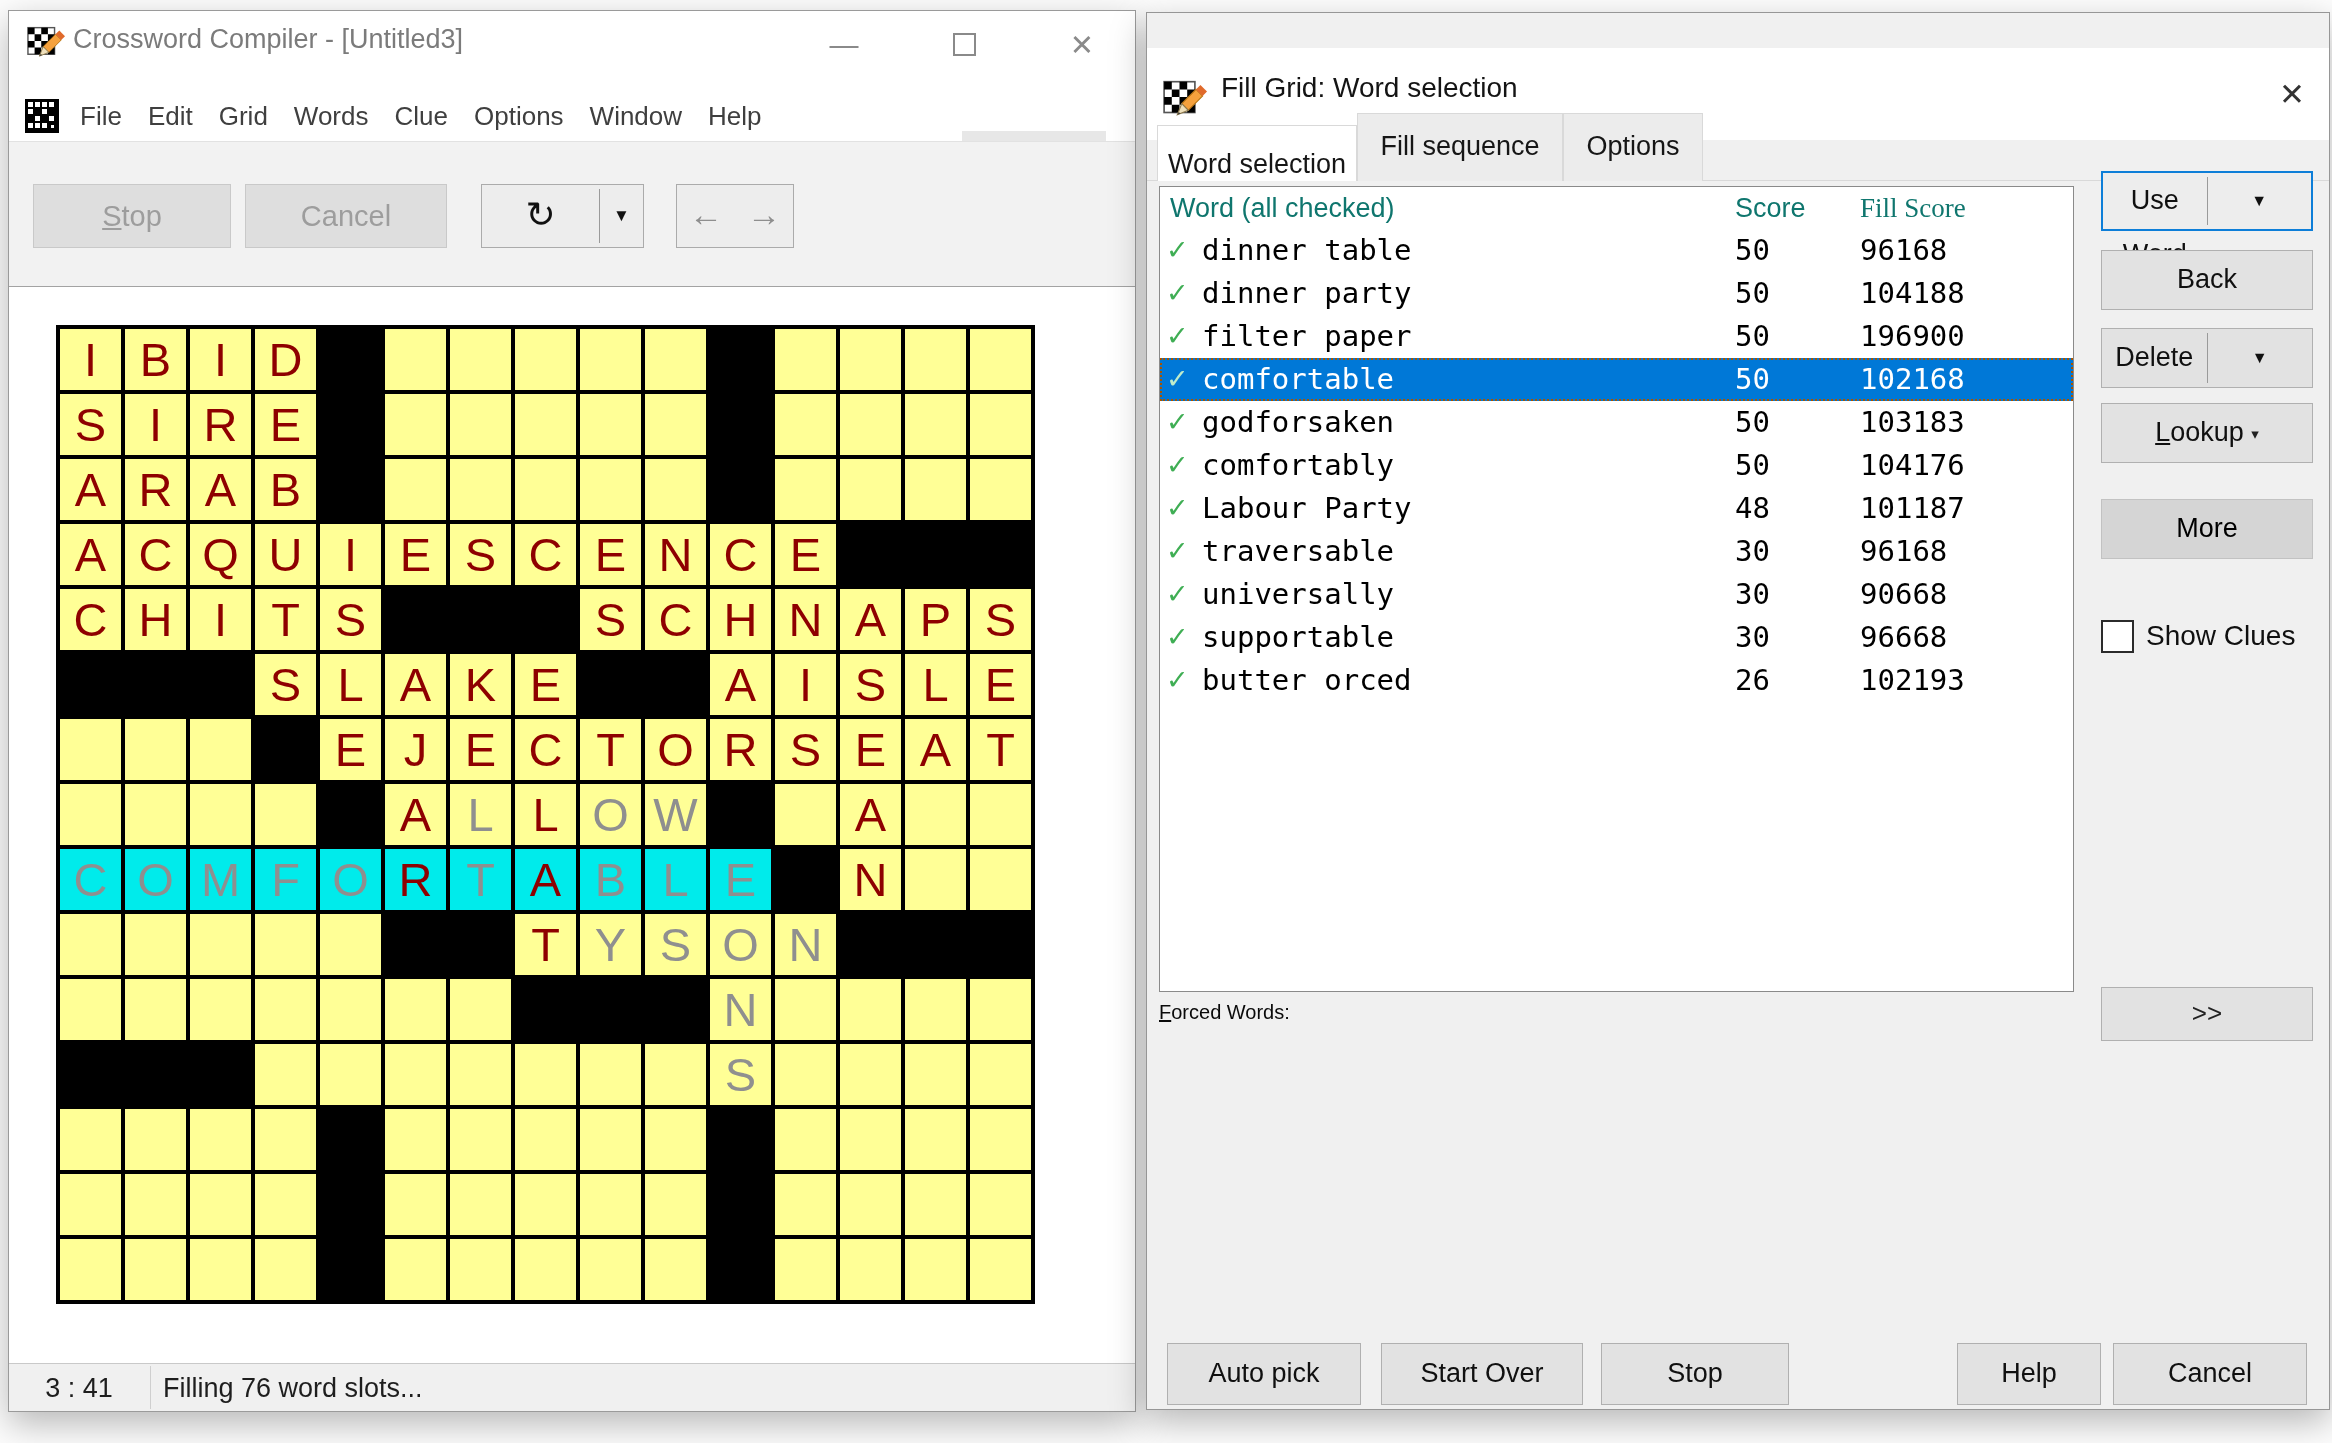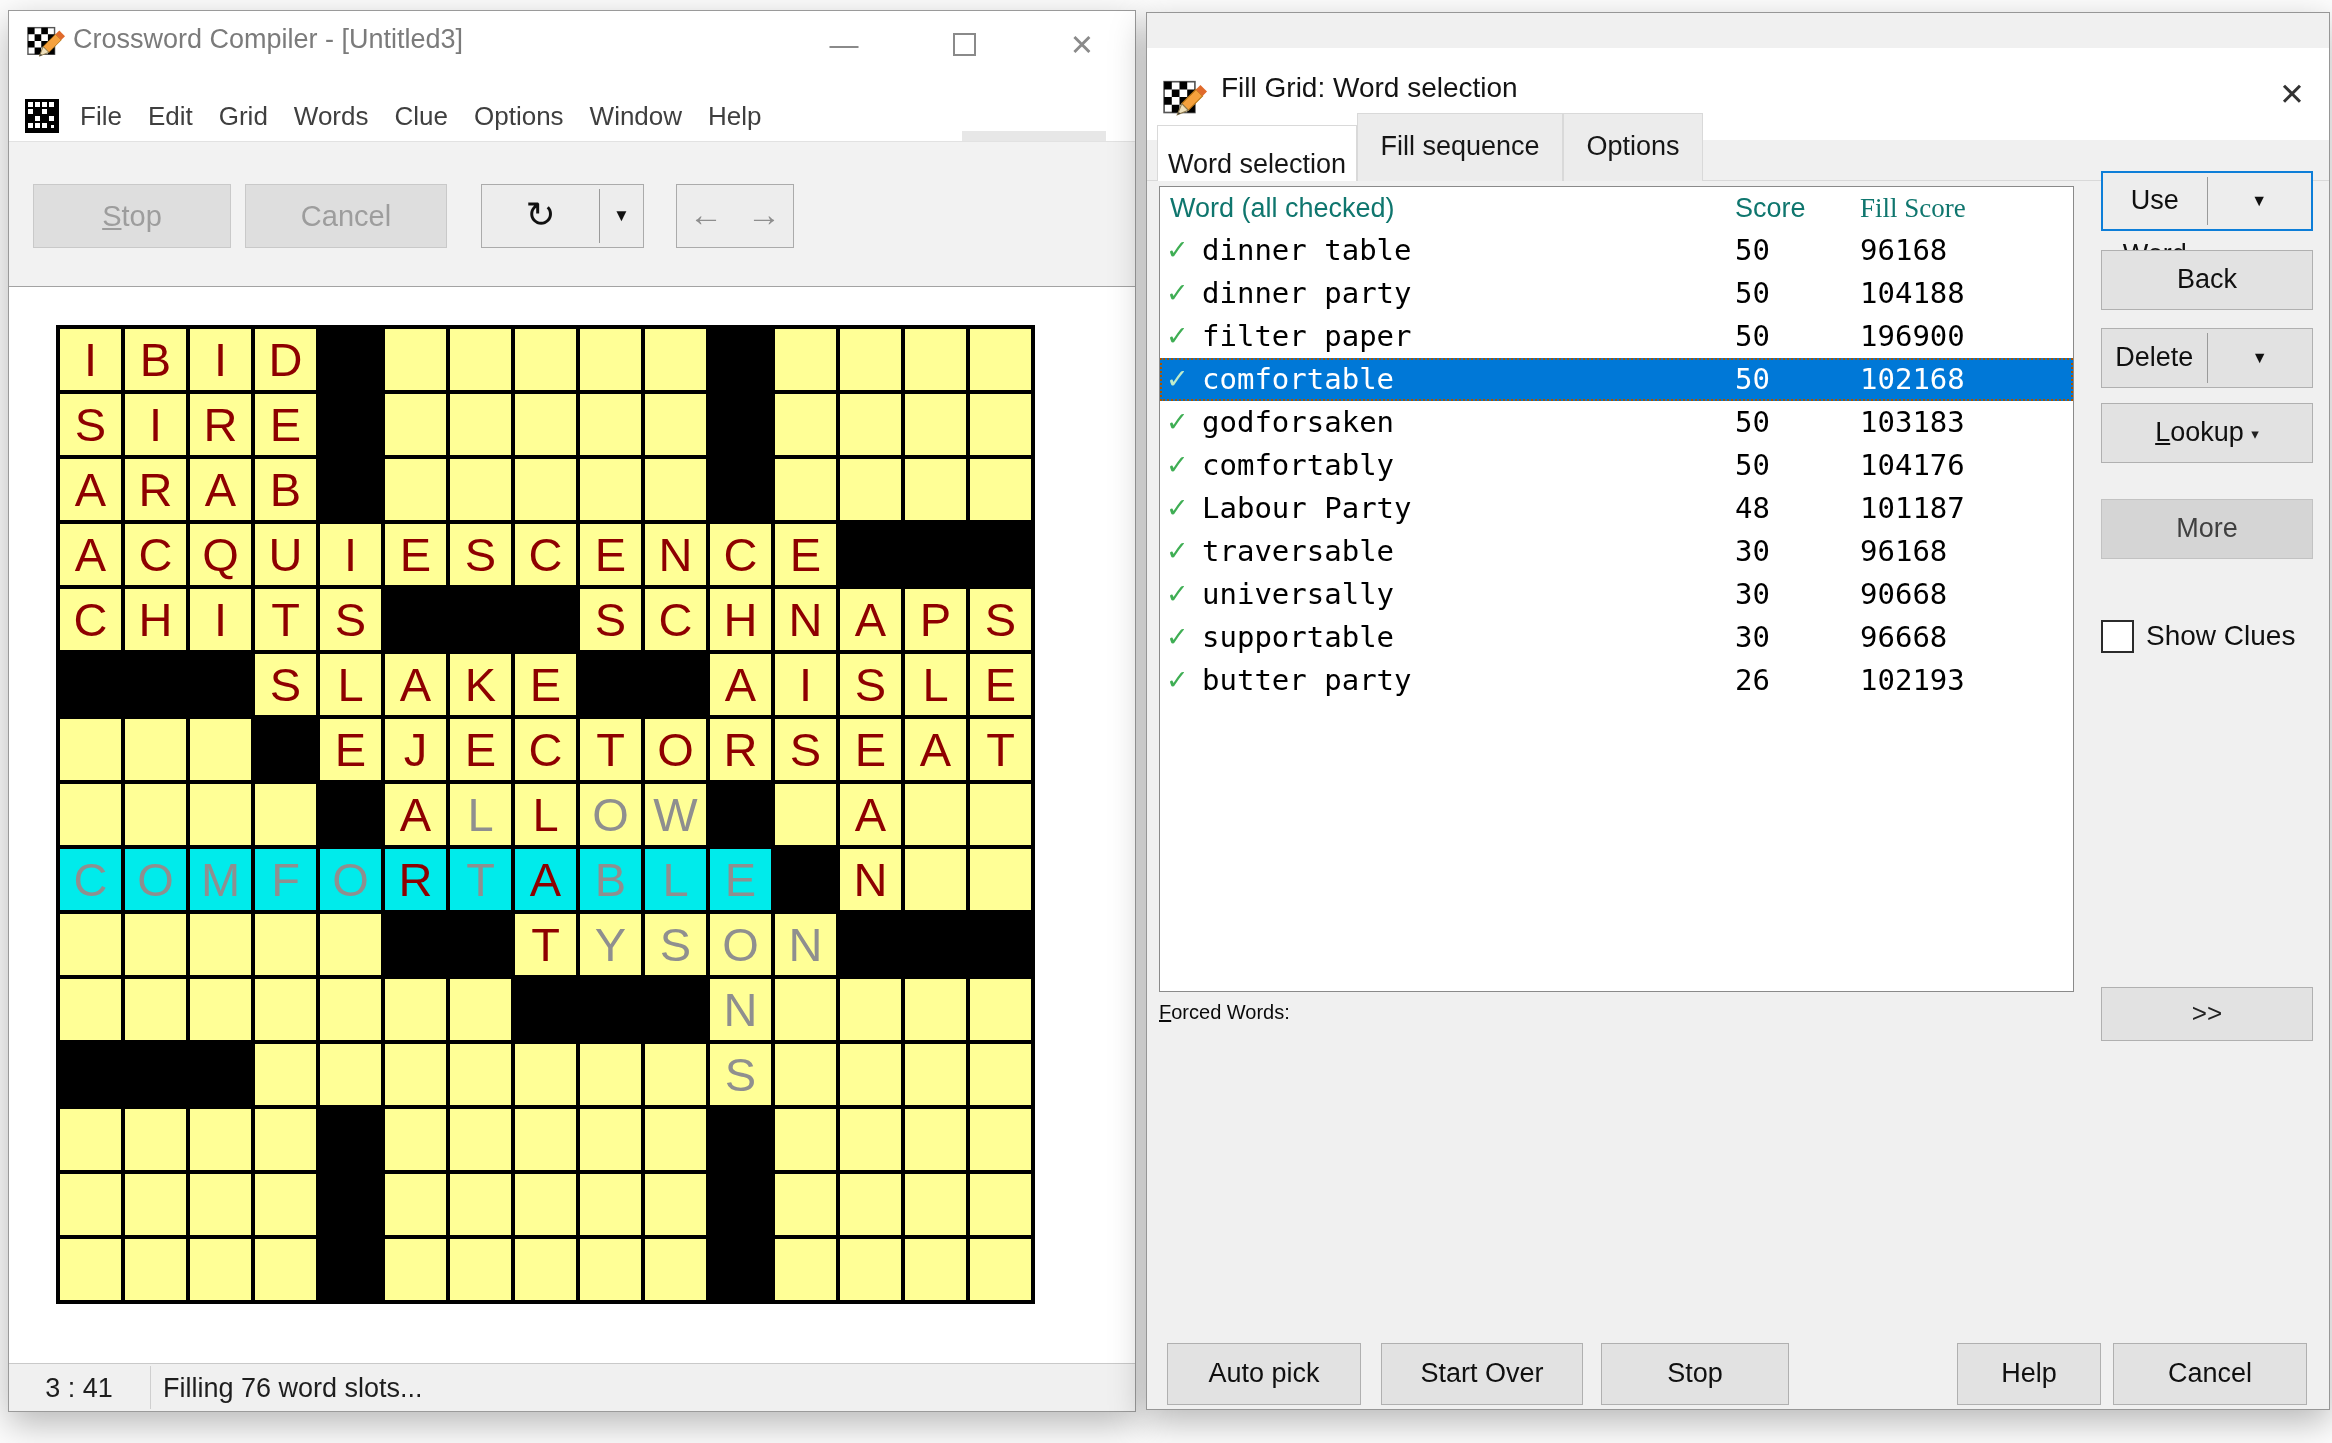--- a/index.html
+++ b/index.html
@@ -95,21 +95,21 @@
               border:1px solid #b0b0b0; font-size:27px; color:#101010; text-align:center; line-height:56px; }
   #use-word { top:158px; border:2px solid #0d7ed8; display:flex; background:#ededed; }
   #use-word .split-main { flex:1; font-size:27px; color:#101010; line-height:54px; }
   #use-word .split-arrow { width:52px; line-height:56px; font-size:16px; }
   #back-btn { top:237px; }
   #delete-btn { top:315px; display:flex; padding:0; }
   #delete-btn .split-main { flex:1; font-size:27px; color:#101010; line-height:56px; }
   #delete-btn .split-arrow { width:52px; font-size:16px; line-height:58px; }
   #lookup-btn { top:390px; }
   .mini-arrow { font-size:15px; color:#222; vertical-align:2px; }
-  #more-btn { top:486px; background:#d5d5d5; border-color:#c2c2c2; color:#404040; }
+  #more-btn { top:486px; background:#d5d5d5; border-color:#c2c2c2; color:#000000; }
   #show-clues { position:absolute; left:954px; top:602px; height:42px; display:flex; align-items:center; }
   .checkbox { width:33px; height:33px; background:#fff; border:2px solid #2b2b2b; margin-right:12px; }
   #show-clues span.lbl { font-size:28px; color:#101010; }
 
   #forced-label { position:absolute; left:12px; top:988px; font-size:20px; color:#0a0a0a; }
   #expand-btn { position:absolute; left:954px; top:974px; width:212px; height:54px; background:#e2e2e2;
                 border:1px solid #b0b0b0; text-align:center; font-size:26px; color:#222; line-height:50px; }
   #forced-box { position:absolute; left:12px; top:1036px; width:1162px; height:276px; background:#fff;
                 border:1px solid #7a7a7a; padding:6px 8px; font-family:"DejaVu Sans Mono", monospace;
                 font-size:29px; line-height:44px; color:#000; word-spacing:-1px; }
@@ -505,21 +505,21 @@
             <span class="f">90668</span>
           </div>
           <div class="wrow">
             <span class="chk">✓</span>
             <span class="w">supportable</span>
             <span class="s">30</span>
             <span class="f">96668</span>
           </div>
           <div class="wrow">
             <span class="chk">✓</span>
-            <span class="w">butter party</span>
+            <span class="w">butter orced</span>
             <span class="s">26</span>
             <span class="f">102193</span>
           </div>
         </div>
     </div>
 
     <div id="use-word" class="side-btn">
       <div class="split-main">Use Word</div>
       <div class="split-sep"></div>
       <div class="split-arrow">▼</div>

